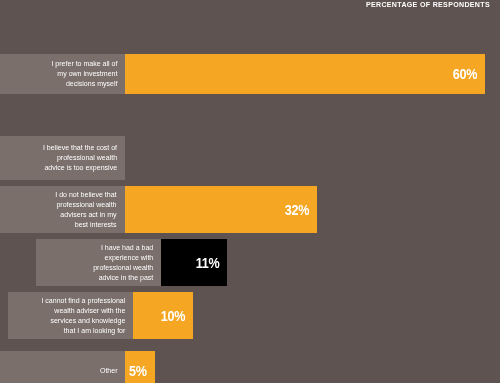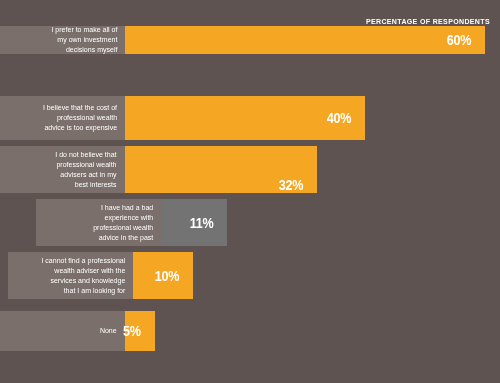--- a/index.html
+++ b/index.html
@@ -19,21 +19,21 @@
     background: #5e5350;
     box-sizing: border-box;
   }
   #chart-header {
     position: absolute;
     top: 0;
     left: 0;
     right: 0;
     height: 26px;
     display: flex;
-    align-items: flex-end;
+    align-items: flex-start;
     justify-content: flex-end;
     padding-right: 10px;
     box-sizing: border-box;
   }
   #header-title {
     color: #ffffff;
     font-size: 7.5px;
     font-weight: bold;
     letter-spacing: 0.35px;
     text-transform: uppercase;
@@ -88,21 +88,21 @@
   .bar-fill {
     position: absolute;
     left: 0;
     top: 0;
     bottom: 0;
     background: #f5a623;
     display: flex;
     align-items: center;
     justify-content: flex-end;
     box-sizing: border-box;
-    padding-right: 14px;
+    padding-right: 8px;
   }
   .bar-value {
     color: #ffffff;
     font-size: 14px;
     font-weight: bold;
     letter-spacing: -0.3px;
     font-family: "Liberation Sans Narrow", "Liberation Sans", sans-serif;
     transform: scaleX(0.9);
     transform-origin: right center;
     white-space: nowrap;
@@ -115,69 +115,64 @@
 </head>
 <body>
 
 <div id="chart-root">
 
   <div id="chart-header">
     <span id="header-title">PERCENTAGE OF RESPONDENTS</span>
   </div>
 
   <div id="rows">
-      <div class="bar-row" style="height: 28px;">
+      <div class="bar-row" style="height: 40px; margin-top: 28px;">
         <div class="row-label-panel">
           <span class="row-label">I prefer to make all of
 my own investment
 decisions myself</span>
         </div>
         <div class="bar-track">
           <div class="bar-fill" style="width: 360px; background: rgb(245, 166, 35);">
             <span class="bar-value">60%</span>
           </div>
         </div>
       </div>
       <div class="row-gap" style="height: 6px;"></div>
       <div class="bar-row" style="height: 44px; margin-top: 36px;">
         <div class="row-label-panel">
           <span class="row-label">I believe that the cost of
 professional wealth
 advice is too expensive</span>
-        </div>
-        <div class="bar-track">
-          <div class="bar-fill" style="width: 240px; background: rgb(245, 166, 35);">
-            <span class="bar-value">40%</span>
-          </div>
         </div>
       </div>
       <div class="row-gap" style="height: 6px;"></div>
       <div class="bar-row" style="height: 47px;">
         <div class="row-label-panel">
           <span class="row-label">I do not believe that
 professional wealth
 advisers act in my
 best interests</span>
         </div>
         <div class="bar-track">
-          <div class="bar-fill" style="width: 192px; background: rgb(245, 166, 35); align-items: flex-end;">
+          <div class="bar-fill" style="width: 192px; background: rgb(245, 166, 35);">
             <span class="bar-value">32%</span>
           </div>
         </div>
       </div>
       <div class="row-gap" style="height: 6px;"></div>
       <div class="bar-row" style="height: 47px; margin-left: 36px;">
         <div class="row-label-panel">
           <span class="row-label">I have had a bad
 experience with
 professional wealth
 advice in the past</span>
         </div>
         <div class="bar-track">
-          <div class="bar-fill" style="width: 66px; background: #737373;">
+          <div class="bar-fill" style="width: 66px; background: #000000;">
             <span class="bar-value">11%</span>
           </div>
         </div>
       </div>
       <div class="row-gap" style="height: 6px;"></div>
       <div class="bar-row" style="height: 47px; margin-left: 8px;">
         <div class="row-label-panel">
           <span class="row-label">I cannot find a professional
 wealth adviser with the
 services and knowledge
@@ -186,21 +181,21 @@
         <div class="bar-track">
           <div class="bar-fill" style="width: 60px; background: rgb(245, 166, 35);">
             <span class="bar-value">10%</span>
           </div>
         </div>
       </div>
       <div class="row-gap" style="height: 6px;"></div>
       <div class="row-gap" style="height: 6px;"></div>
       <div class="bar-row" style="height: 40px;">
         <div class="row-label-panel">
-          <span class="row-label">None</span>
+          <span class="row-label">Other</span>
         </div>
         <div class="bar-track">
           <div class="bar-fill" style="width: 30px; background: rgb(245, 166, 35);">
             <span class="bar-value">5%</span>
           </div>
         </div>
       </div>
     </div>
 
 </div>

